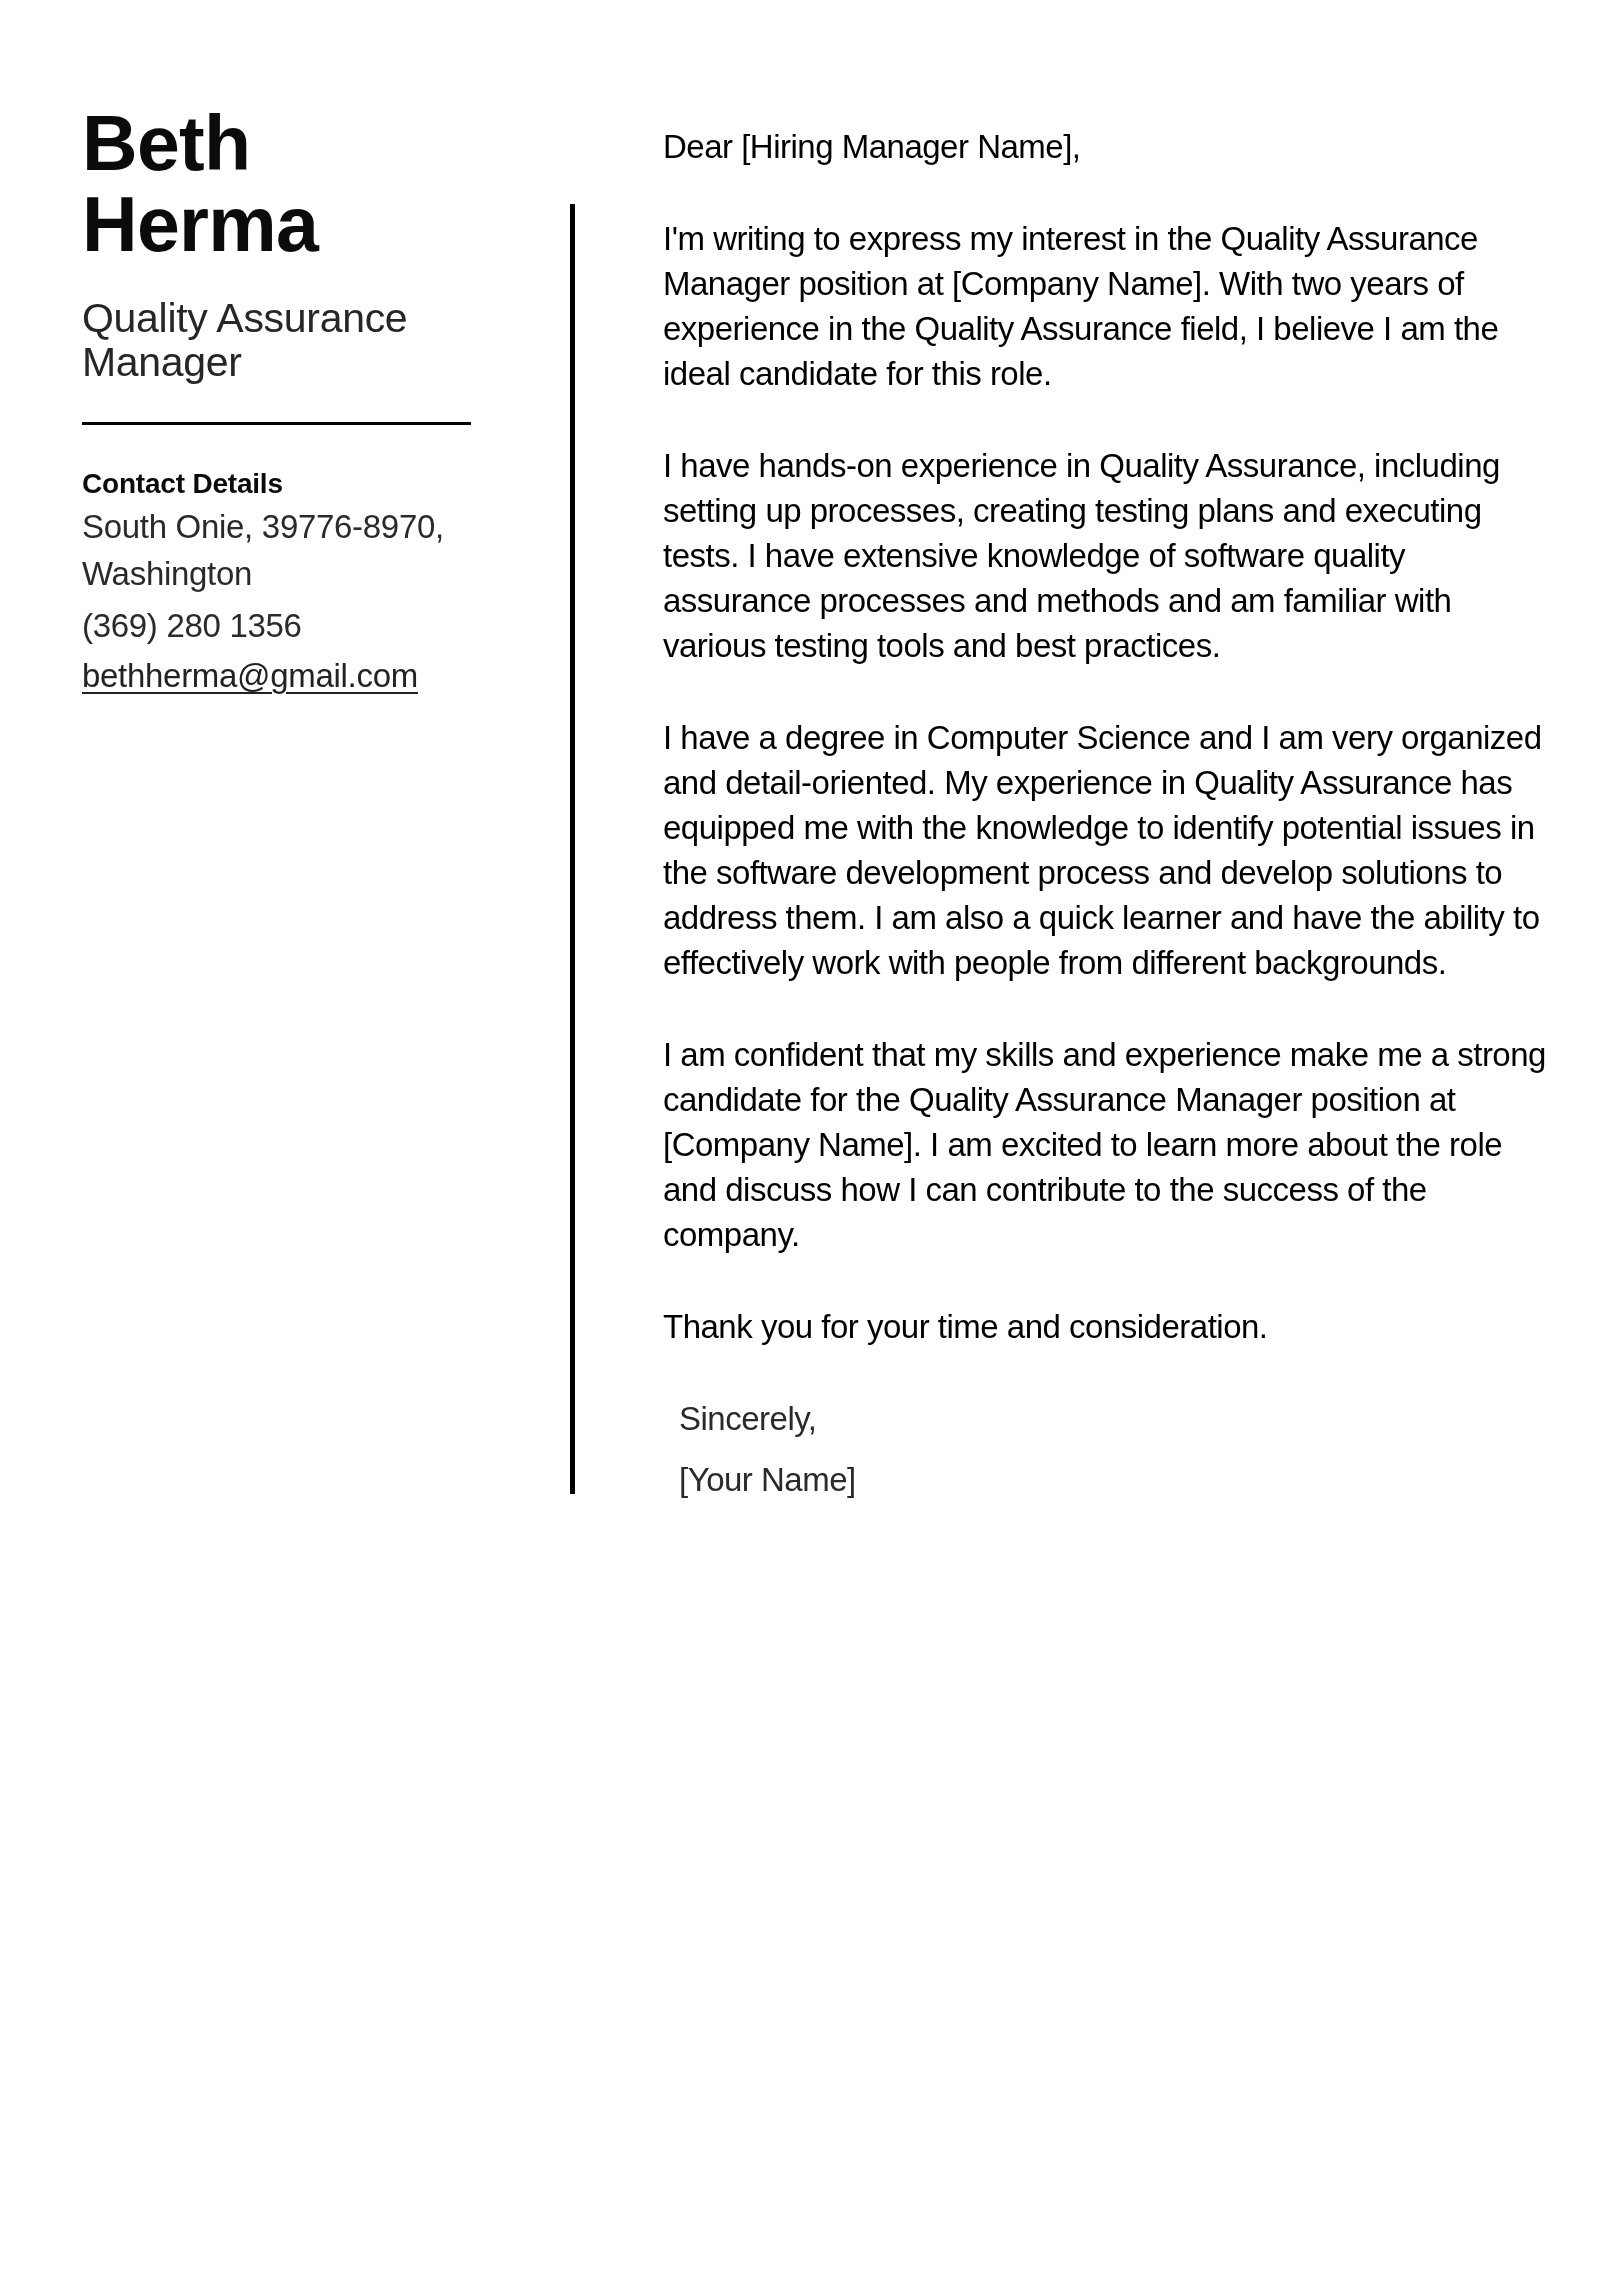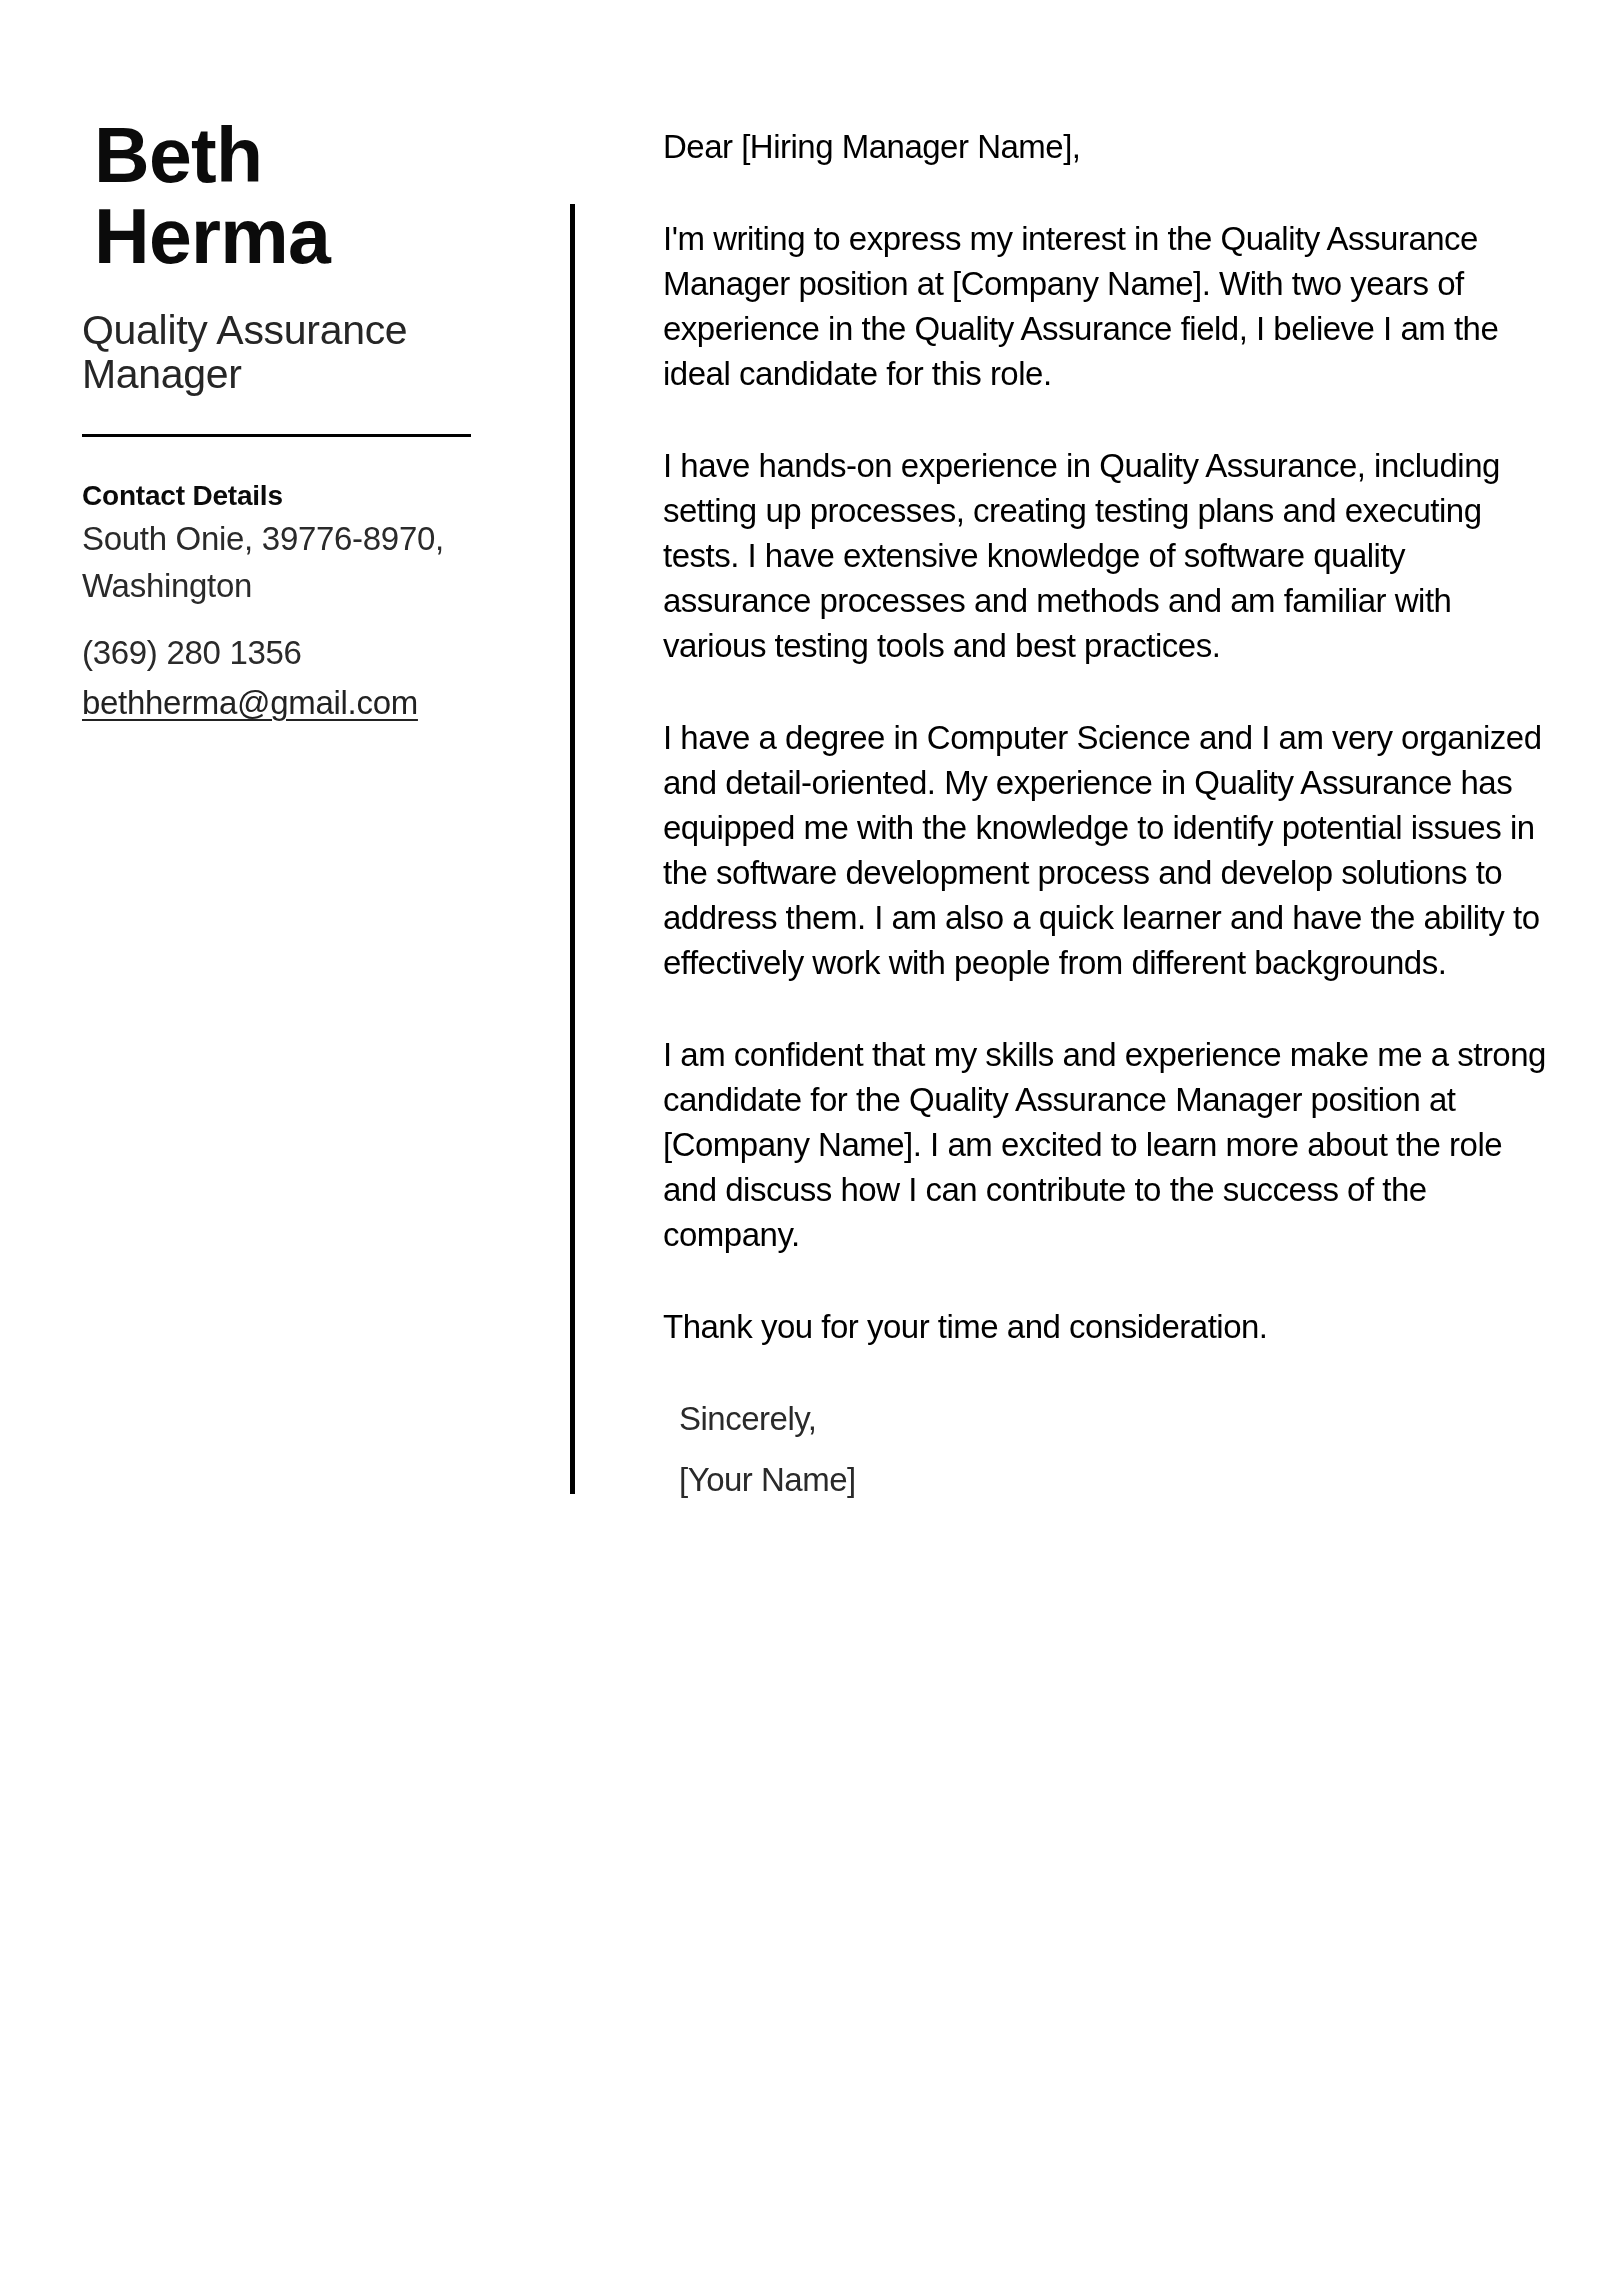--- a/index.html
+++ b/index.html
@@ -18,21 +18,21 @@
   }
 
   
   .left-col {
     position: absolute;
     left: 82px;
     top: 103px;
     width: 389px;
   }
   .candidate-name {
-    margin: 12px;
+    margin: 0;
     font-size: 77px;
     line-height: 81px;
     font-weight: 600;
     letter-spacing: -0.7px;
     color: #0b0b0b;
   }
   .job-title {
     margin: 31px 0 0 0;
     font-size: 41px;
     line-height: 44px;
@@ -56,21 +56,21 @@
     color: #0b0b0b;
   }
   .contact-line {
     margin: 0;
     font-size: 33px;
     line-height: 47px;
     letter-spacing: -0.3px;
     color: #2a2a2a;
   }
   .contact-address { }
-  .contact-phone   { margin-top: 20px; }
+  .contact-phone   { margin-top: 5px; }
   .contact-email-line { margin-top: 3px; }
   .email-link {
     color: #222222;
     text-decoration: underline;
     text-underline-offset: 4.6px;
     text-decoration-thickness: 2px;
   }
 
   
   .vertical-rule {

